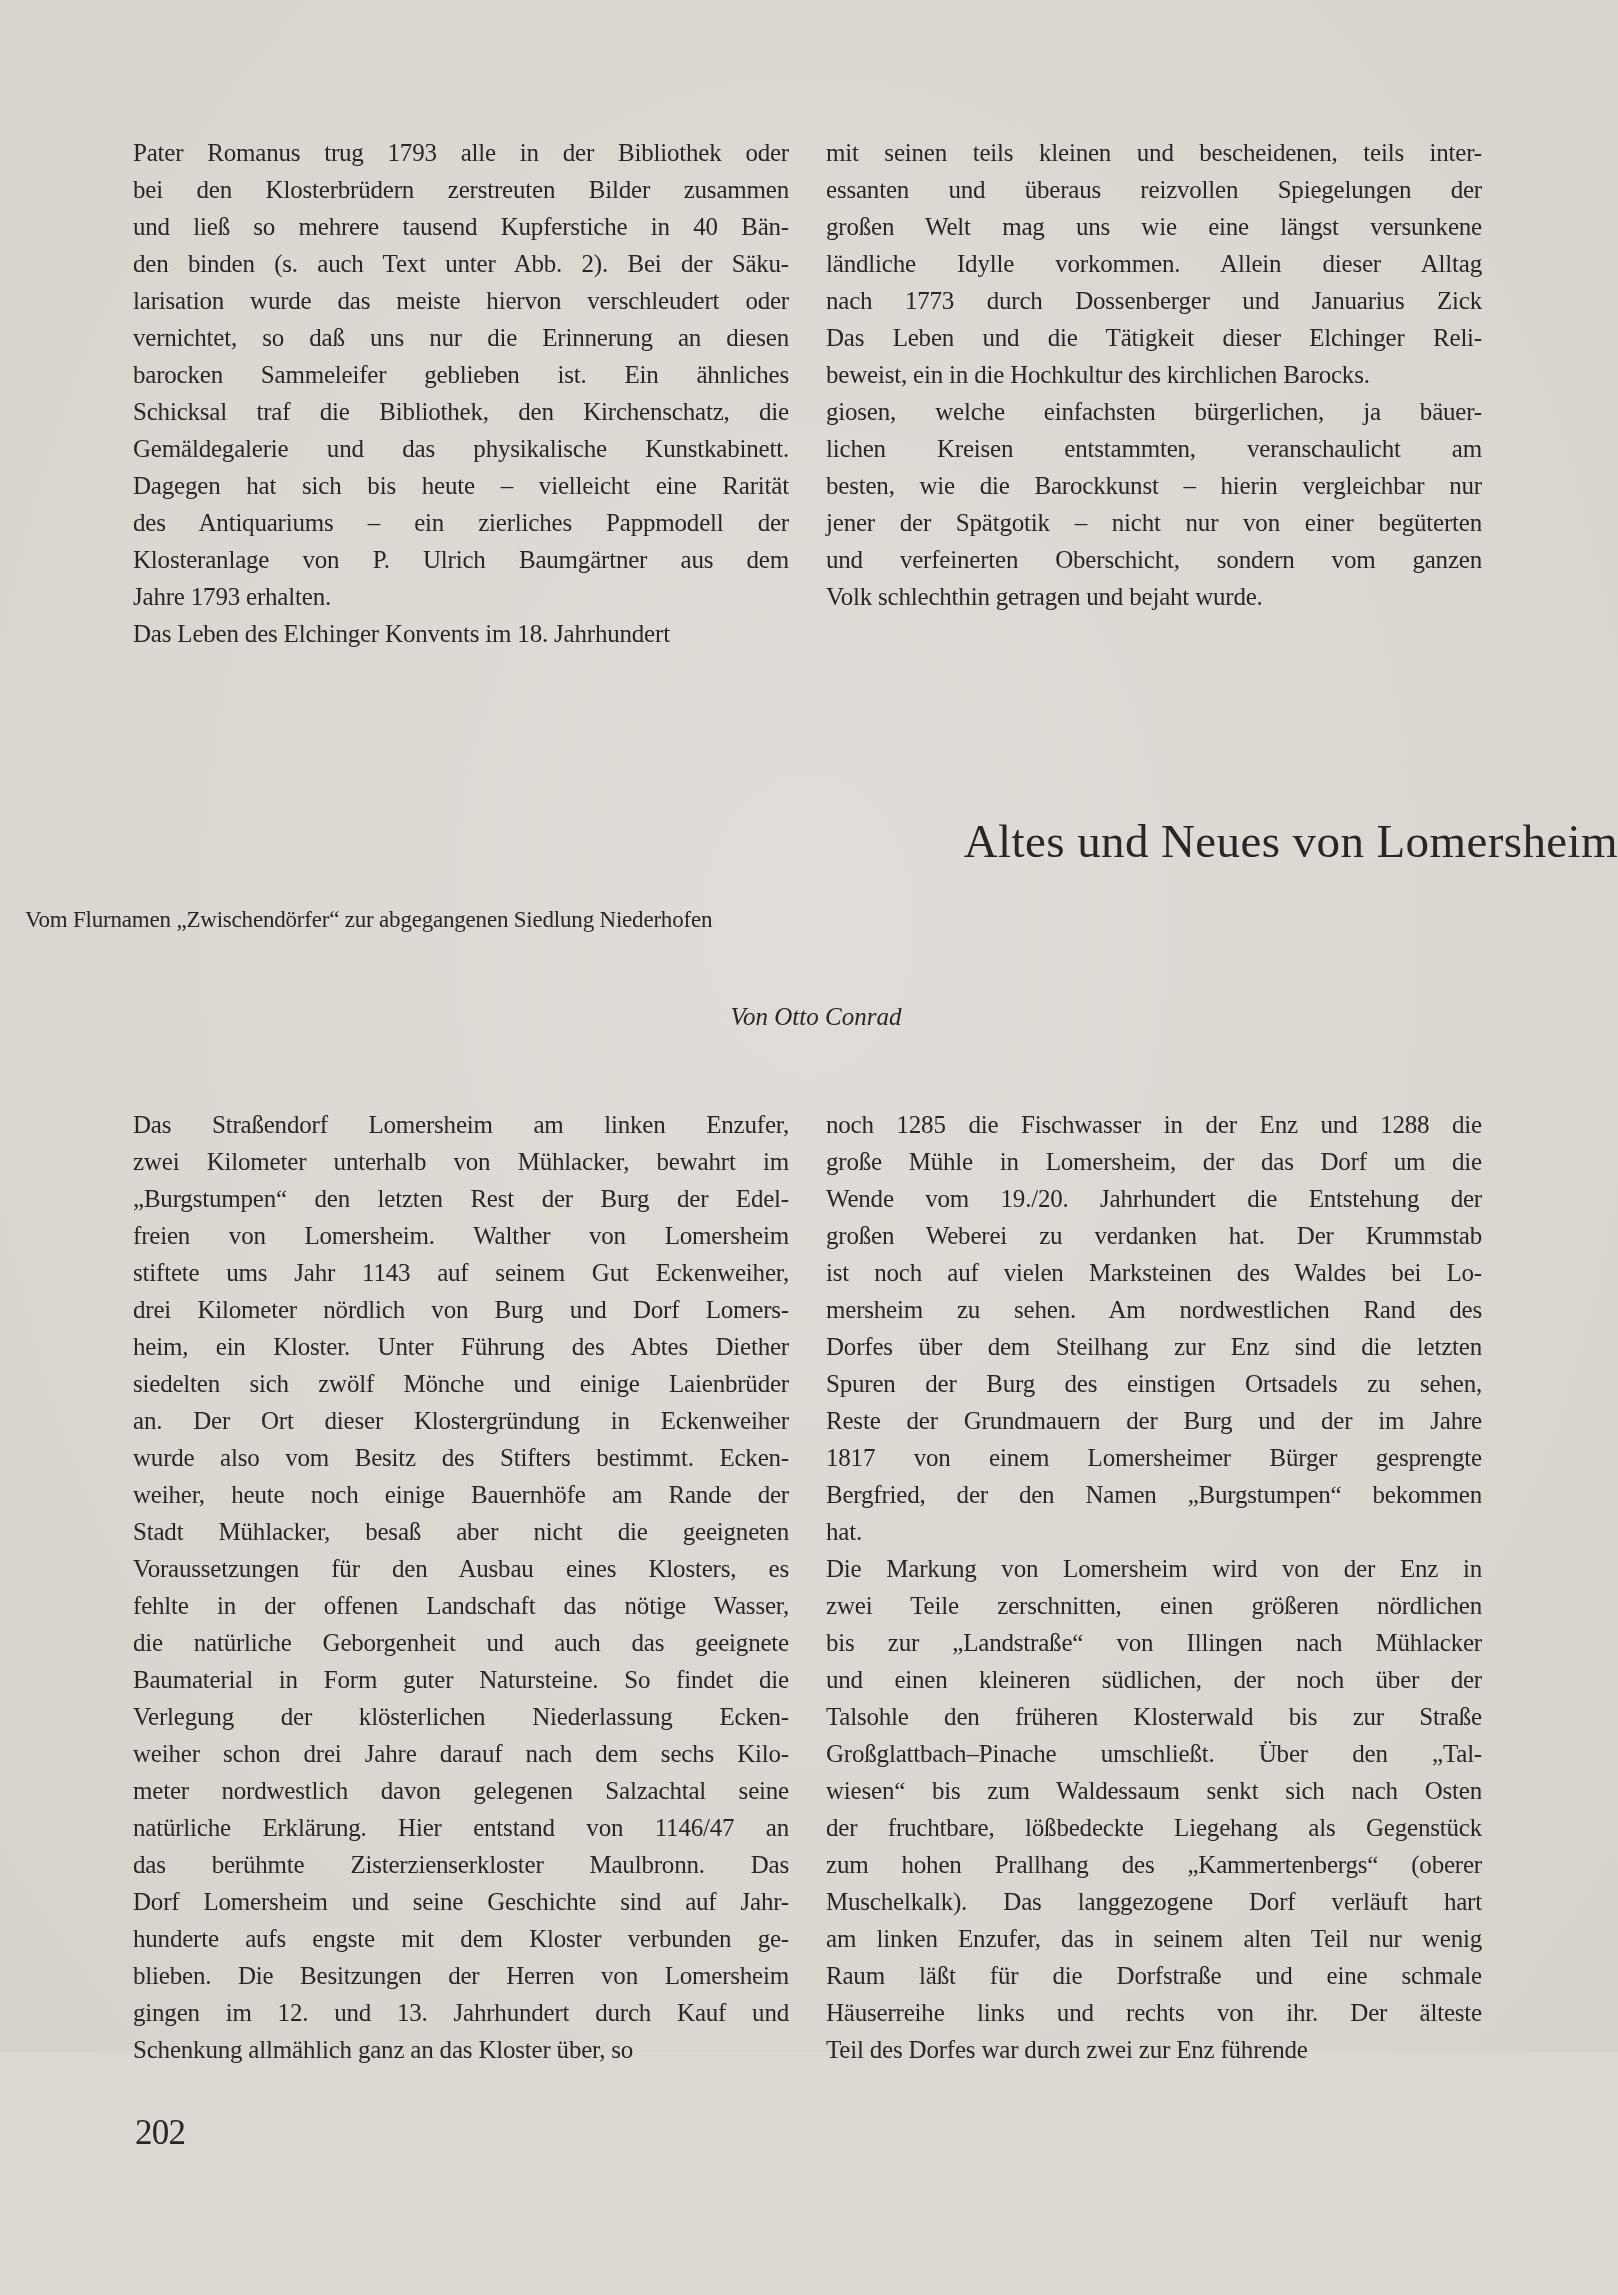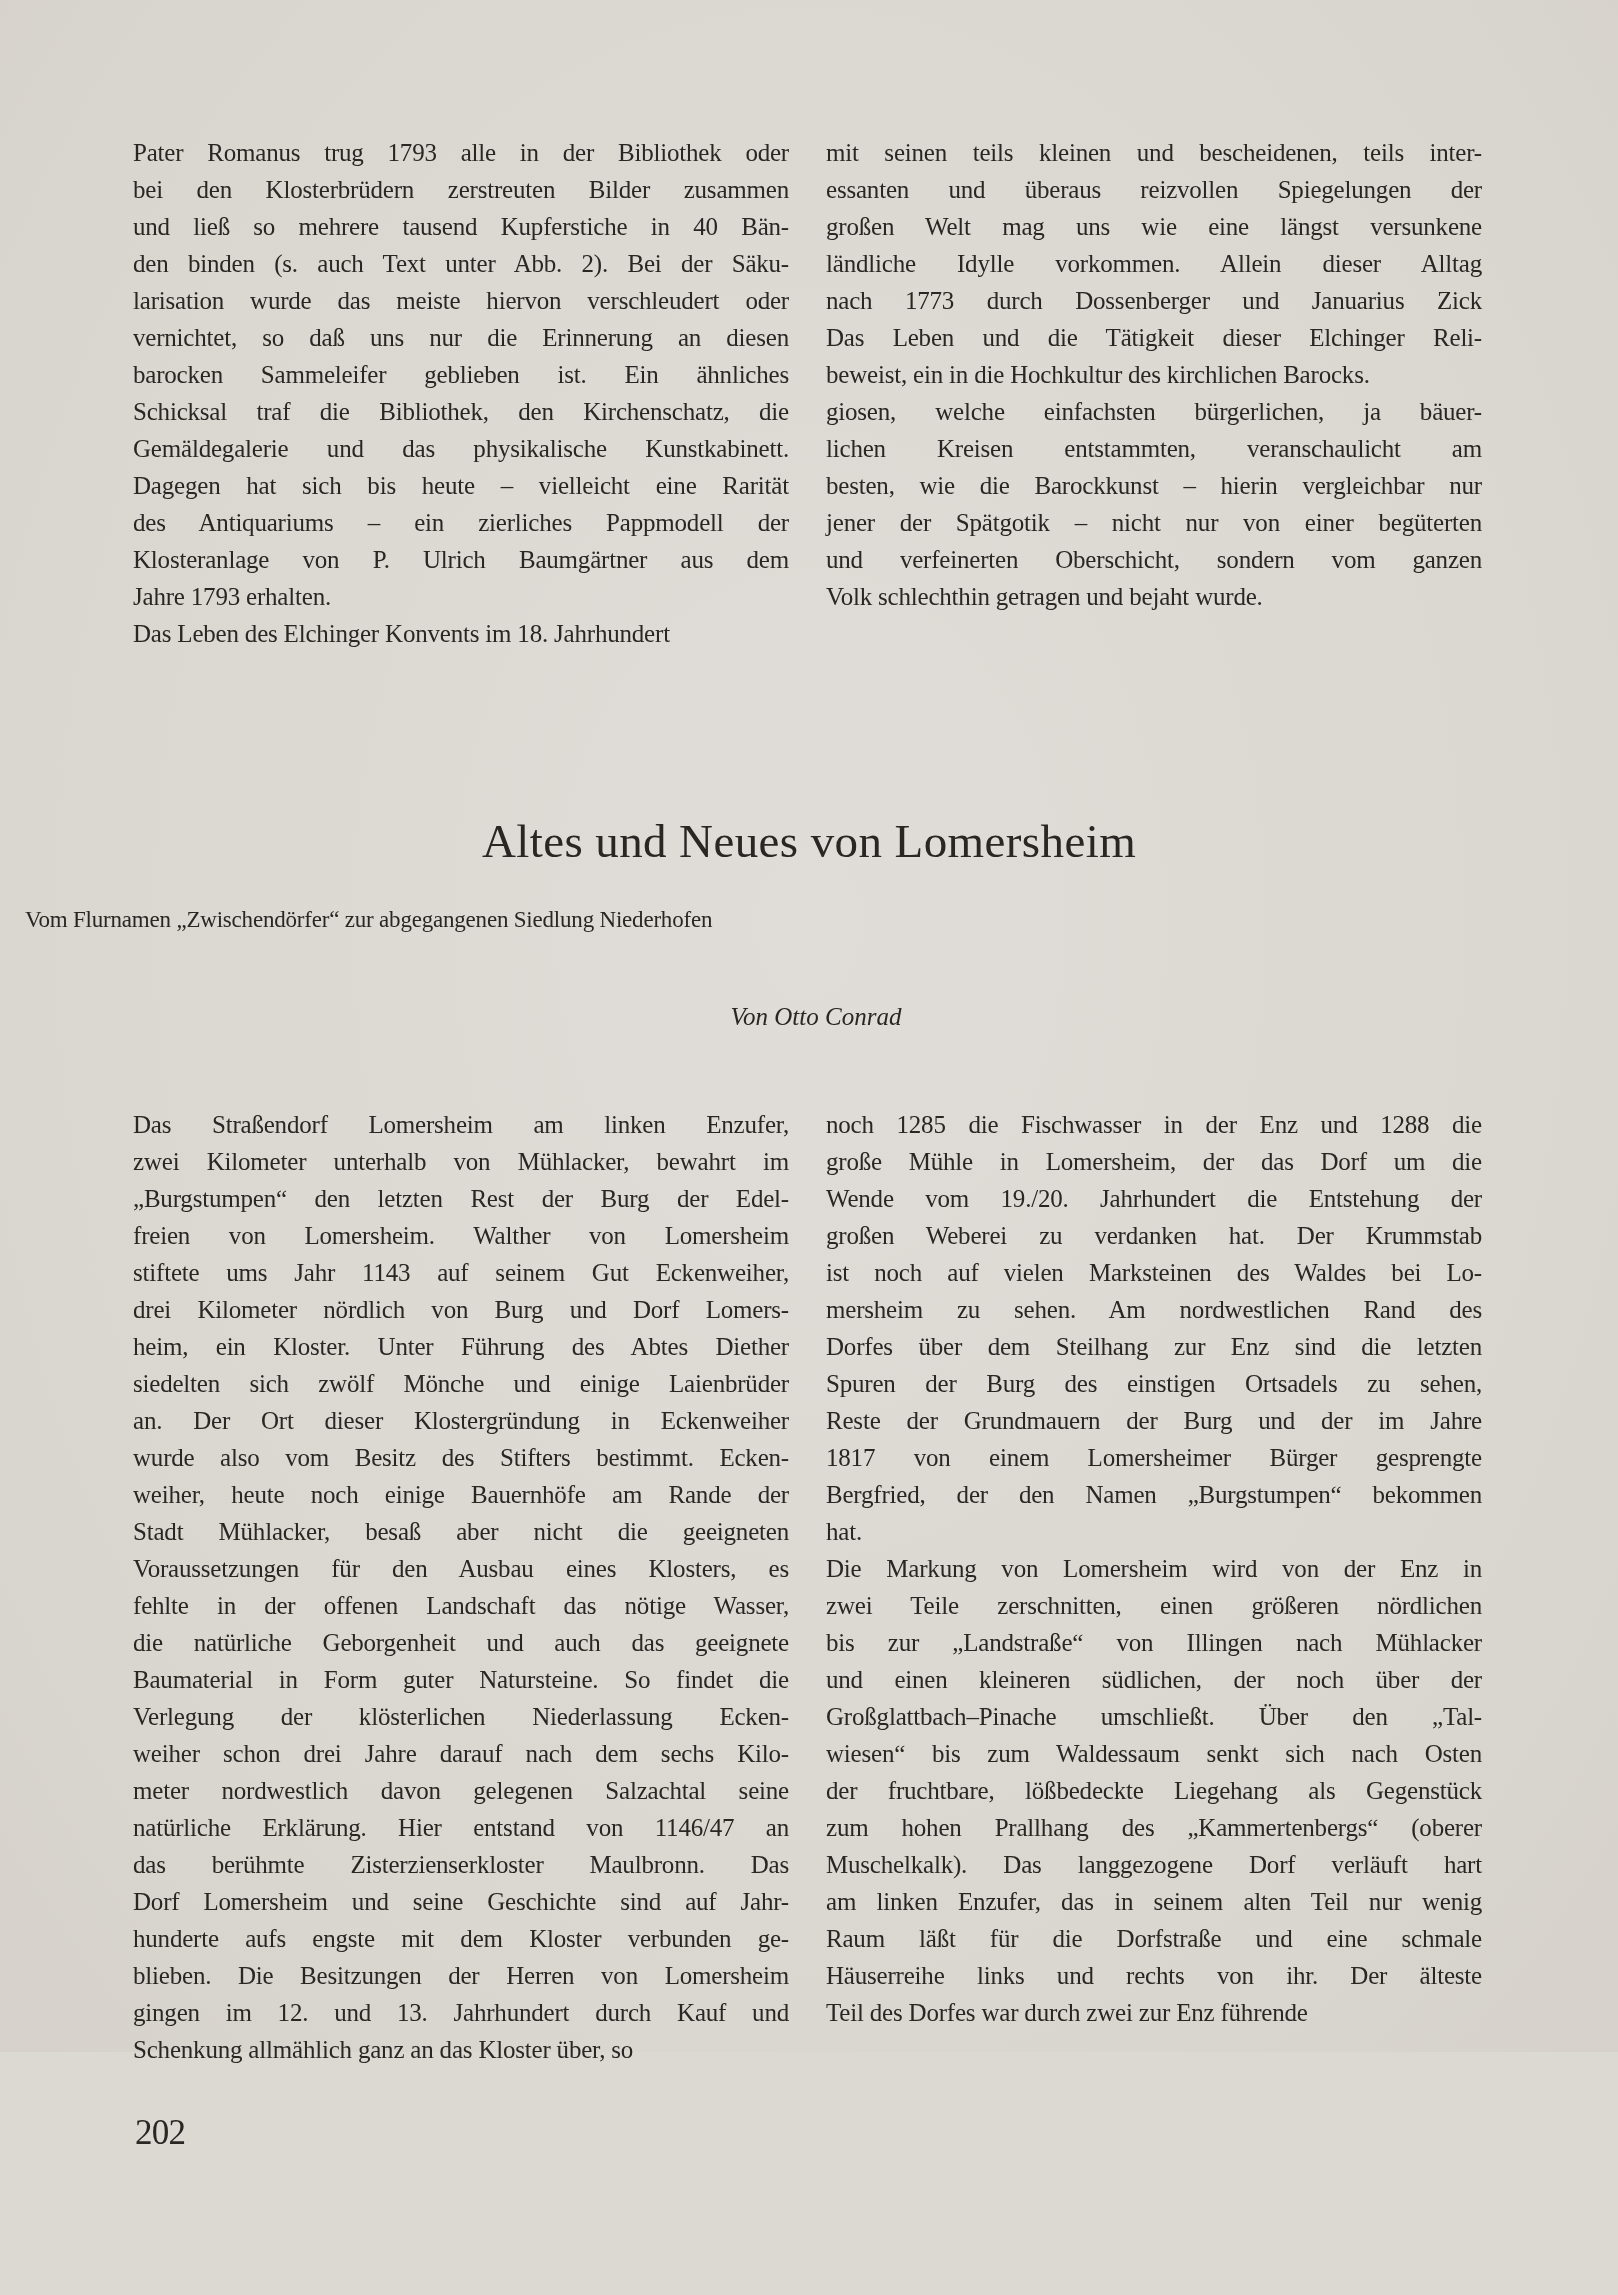--- a/index.html
+++ b/index.html
@@ -40,21 +40,21 @@
     }
     #top-left   { left: 133px;  top: 134px; }
     #top-right  { left: 826px; top: 134px; }
     #body-left  { left: 133px;  top: 1106px; }
     #body-right { left: 826px; top: 1106px; }
 
     .title {
       position: absolute;
       left: 0; width: 1618px;
       top: 814px;
-      text-align: center;
+      text-align: right;
       font-size: 47px;
       letter-spacing: 0.4px;
       color: #2a2624;
     }
     .subtitle {
       position: absolute;
       left: 0; width: 1618px;
       top: 907px;
       text-align: left;
       font-size: 23px;
@@ -161,20 +161,21 @@
       <span class="line">Dorfes über dem Steilhang zur Enz sind die letzten</span>
       <span class="line">Spuren der Burg des einstigen Ortsadels zu sehen,</span>
       <span class="line">Reste der Grundmauern der Burg und der im Jahre</span>
       <span class="line">1817 von einem Lomersheimer Bürger gesprengte</span>
       <span class="line">Bergfried, der den Namen „Burgstumpen“ bekommen</span>
       <span class="line last">hat.</span>
       <span class="line">Die Markung von Lomersheim wird von der Enz in</span>
       <span class="line">zwei Teile zerschnitten, einen größeren nördlichen</span>
       <span class="line">bis zur „Landstraße“ von Illingen nach Mühlacker</span>
       <span class="line">und einen kleineren südlichen, der noch über der</span>
+      <span class="line">Talsohle den früheren Klosterwald bis zur Straße</span>
       <span class="line">Großglattbach–Pinache umschließt. Über den „Tal-</span>
       <span class="line">wiesen“ bis zum Waldessaum senkt sich nach Osten</span>
       <span class="line">der fruchtbare, lößbedeckte Liegehang als Gegenstück</span>
       <span class="line">zum hohen Prallhang des „Kammertenbergs“ (oberer</span>
       <span class="line">Muschelkalk). Das langgezogene Dorf verläuft hart</span>
       <span class="line">am linken Enzufer, das in seinem alten Teil nur wenig</span>
       <span class="line">Raum läßt für die Dorfstraße und eine schmale</span>
       <span class="line">Häuserreihe links und rechts von ihr. Der älteste</span>
       <span class="line last">Teil des Dorfes war durch zwei zur Enz führende</span>
     </div>

